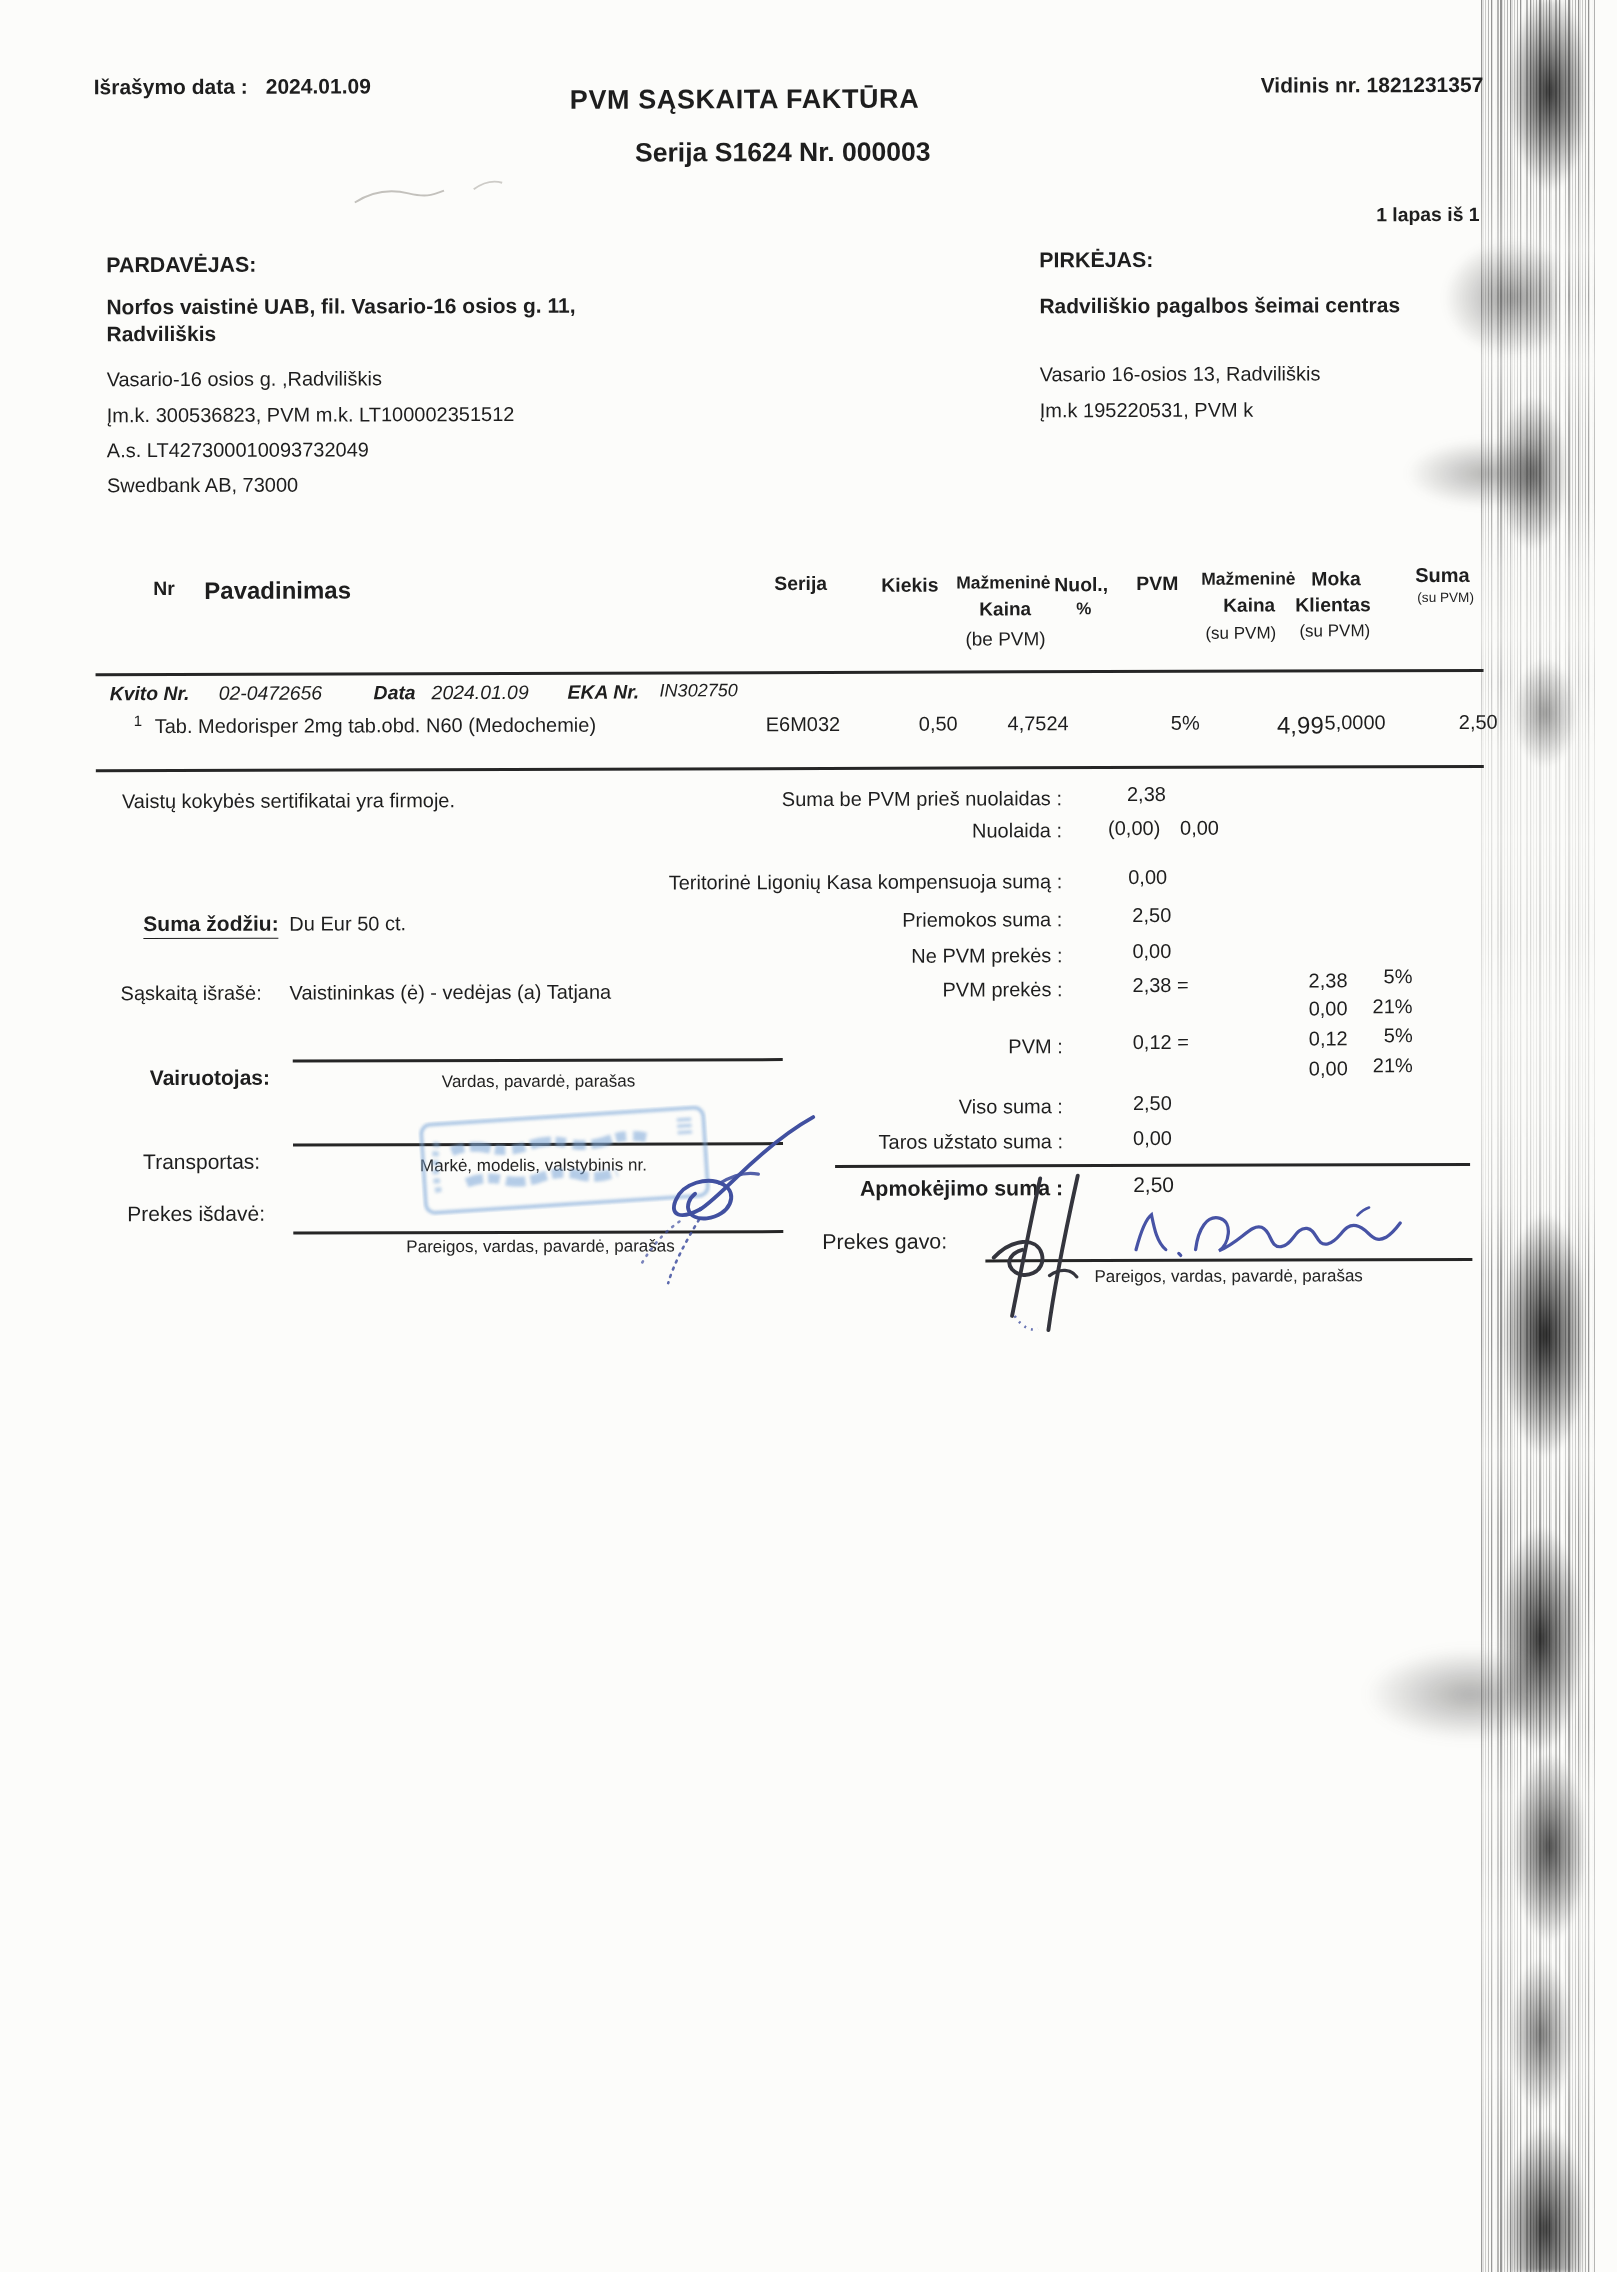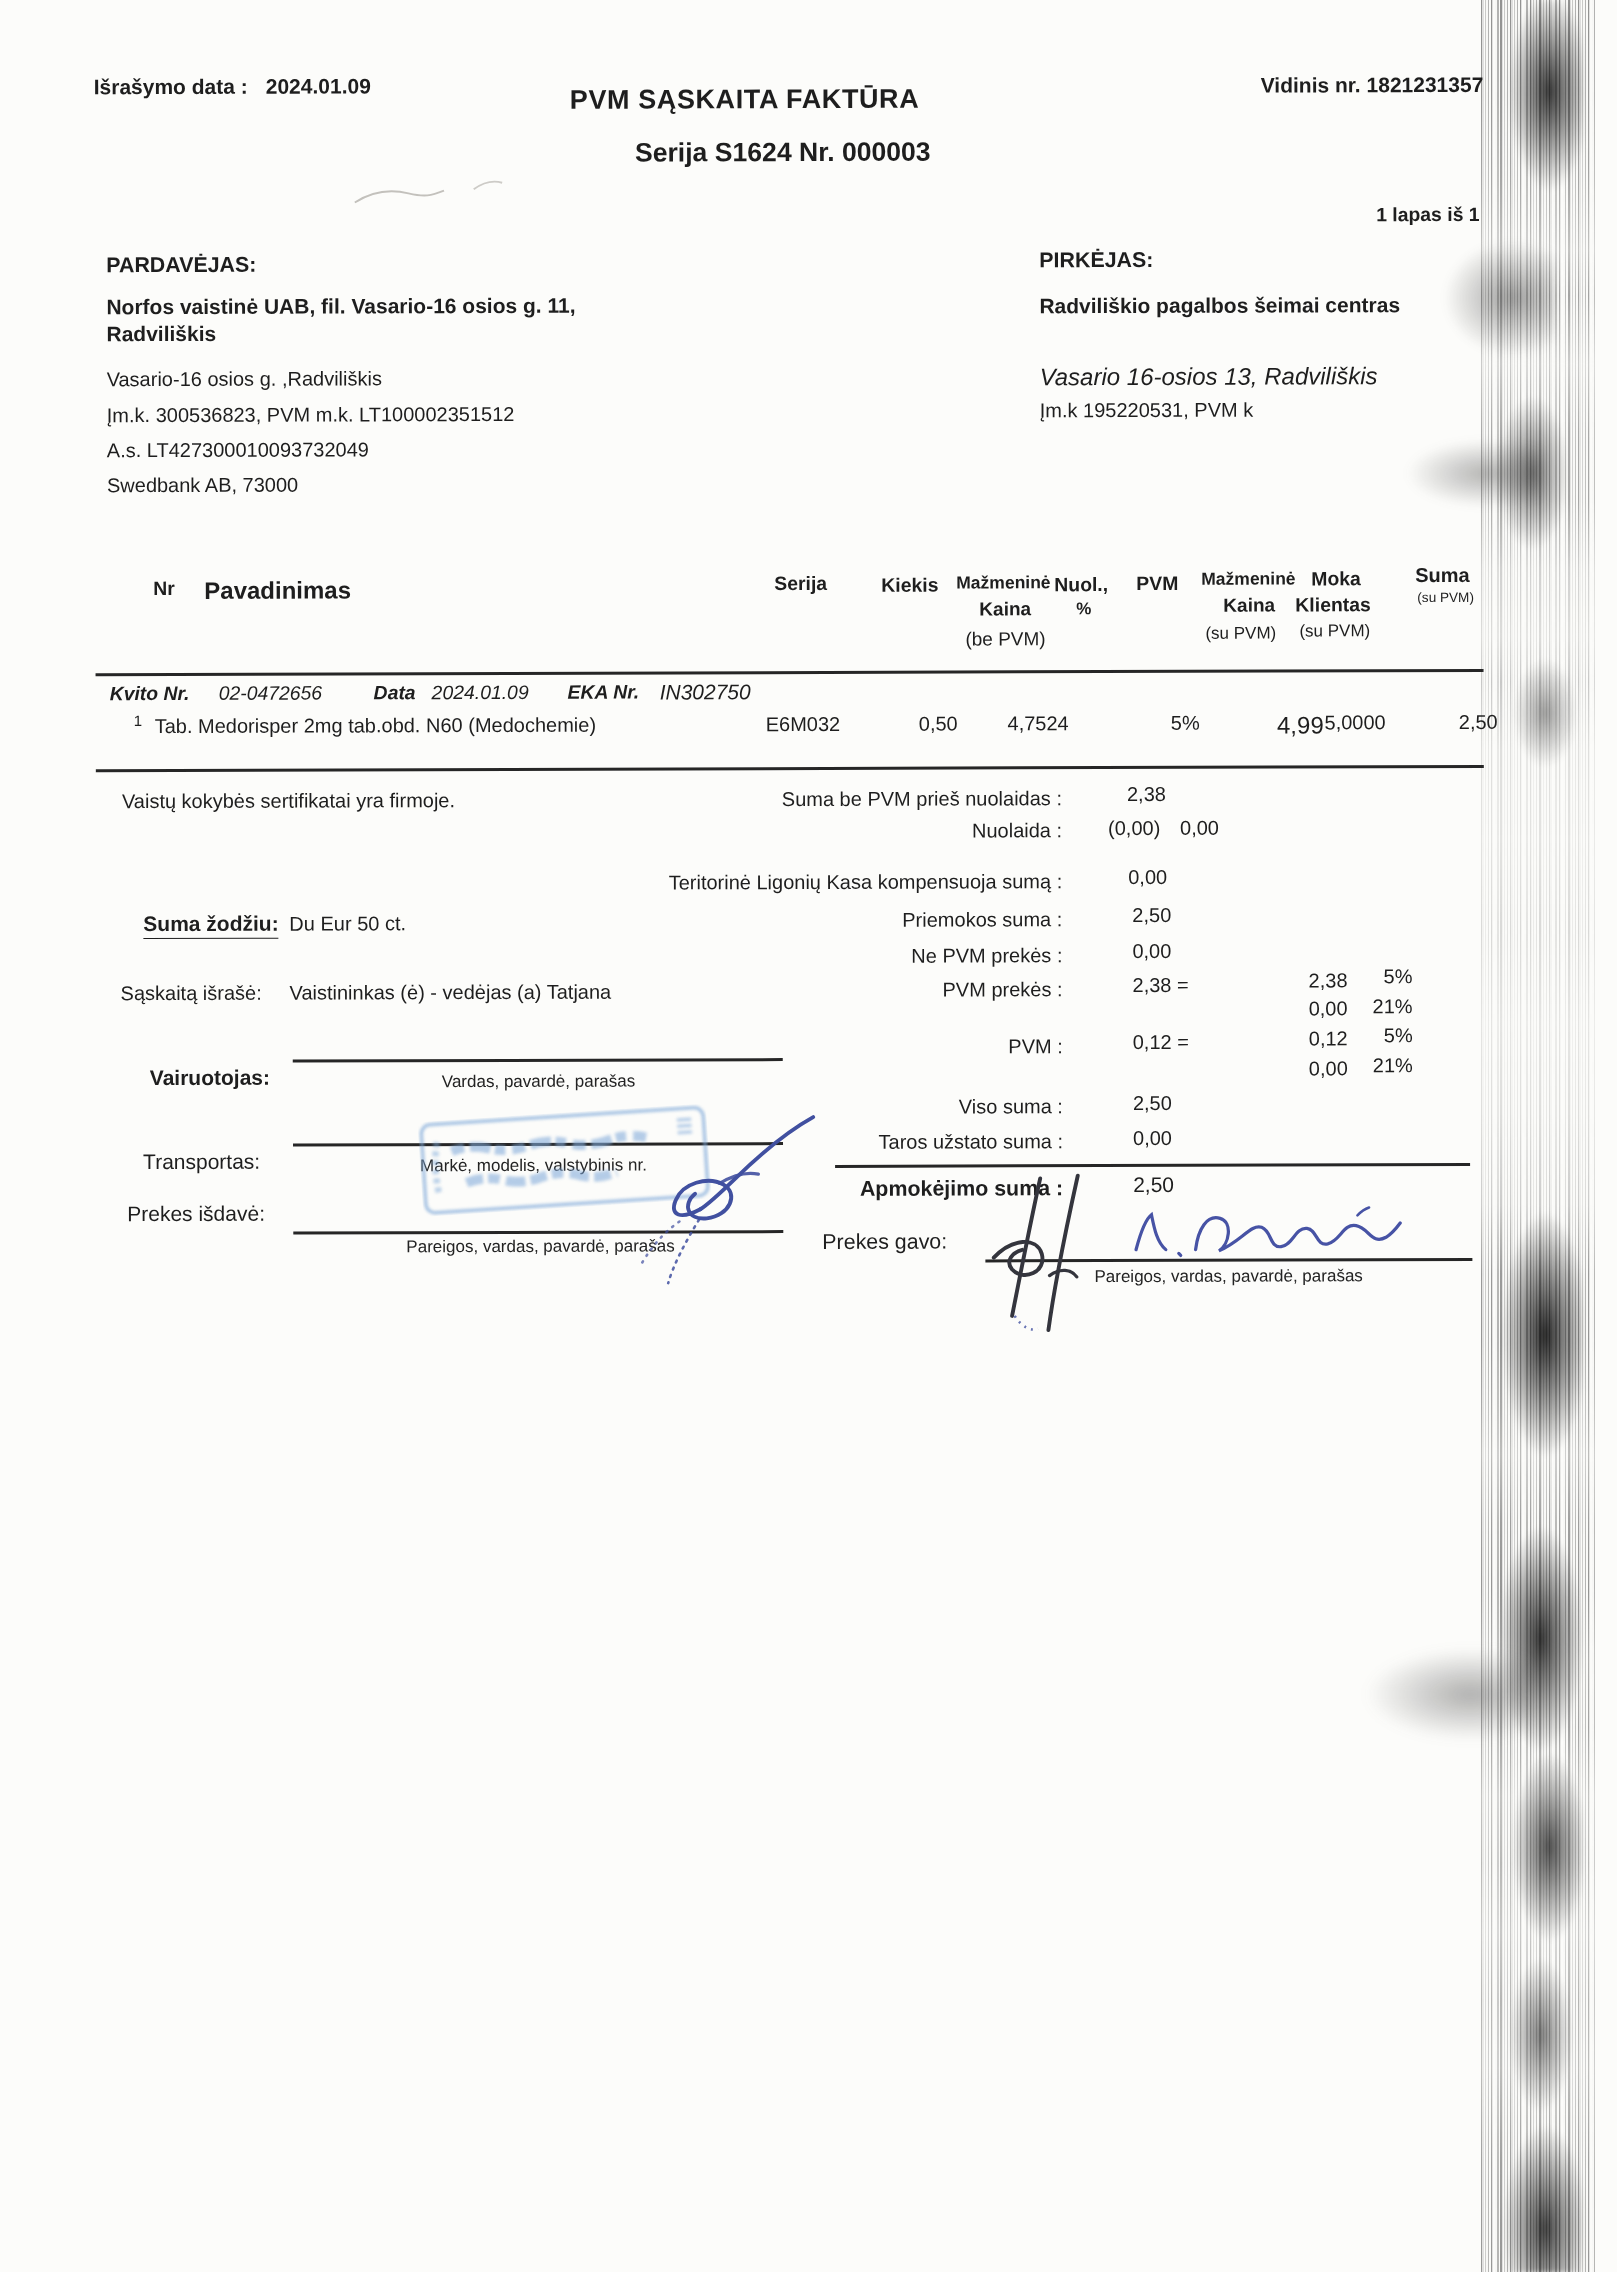--- a/index.html
+++ b/index.html
@@ -72,21 +72,21 @@
     <div class="t b" style="left:109px;top:251px;font-size:21.4px;">PARDAVĖJAS:</div>
     <div class="t b" style="left:109px;top:293px;font-size:21px;">Norfos vaistinė UAB, fil. Vasario-16 osios g. 11,</div>
     <div class="t b" style="left:109px;top:320px;font-size:21px;">Radviliškis</div>
     <div class="t" style="left:109px;top:366px;font-size:20px;">Vasario-16 osios g. ,Radviliškis</div>
     <div class="t" style="left:109px;top:402px;font-size:20px;">Įm.k. 300536823, PVM m.k. LT100002351512</div>
     <div class="t" style="left:109px;top:437px;font-size:20px;">A.s. LT427300010093732049</div>
     <div class="t" style="left:109px;top:472px;font-size:20px;">Swedbank AB,  73000</div>
 
     <div class="t b" style="left:1042px;top:249px;font-size:21.4px;">PIRKĖJAS:</div>
     <div class="t b" style="left:1042px;top:295px;font-size:21px;">Radviliškio pagalbos šeimai centras</div>
-    <div class="t" style="left:1042px;top:364px;font-size:24px;font-style:italic;">Vasario 16-osios 13, Radviliškis</div>
+    <div class="t" style="left:1042px;top:364px;font-size:20px;">Vasario 16-osios 13, Radviliškis</div>
     <div class="t" style="left:1042px;top:400px;font-size:20px;">Įm.k 195220531, PVM k</div>
 
     <div class="t b" style="left:111px;top:575px;font-size:19.4px;margin-left:44px;">Nr</div>
     <div class="t b" style="left:206px;top:575px;font-size:24px;">Pavadinimas</div>
     <div class="t b" style="left:776px;top:572px;font-size:19.4px;">Serija</div>
     <div class="t b" style="left:883px;top:574px;font-size:19.4px;">Kiekis</div>
     <div class="t b" style="left:958px;top:573px;font-size:17.5px;">Mažmeninė</div>
     <div class="t b" style="left:981px;top:599px;font-size:19px;">Kaina</div>
     <div class="t" style="left:967px;top:629px;font-size:19px;">(be PVM)</div>
     <div class="t b" style="left:1056px;top:574px;font-size:19.4px;">Nuol.,</div>
@@ -101,21 +101,21 @@
     <div class="t b" style="left:1417px;top:566px;font-size:20px;">Suma</div>
     <div class="t" style="left:1419px;top:592px;font-size:13.6px;">(su PVM)</div>
 
     <div class="hline" style="left:97px;top:671px;width:1388px;height:2.6px;"></div>
 
     <div class="t b i" style="left:111px;top:680px;font-size:19.4px;">Kvito Nr.</div>
     <div class="t i" style="left:220px;top:680px;font-size:19.4px;">02-0472656</div>
     <div class="t b i" style="left:375px;top:680px;font-size:19.4px;">Data</div>
     <div class="t i" style="left:433px;top:680px;font-size:19.4px;">2024.01.09</div>
     <div class="t b i" style="left:569px;top:680px;font-size:19.4px;">EKA Nr.</div>
-    <div class="t i" style="left:661px;top:680px;font-size:21px;">IN302750</div>
+    <div class="t i" style="left:661px;top:680px;font-size:18px;">IN302750</div>
 
     <div class="t" style="left:135px;top:710px;font-size:15px;">1</div>
     <div class="t" style="left:156px;top:713px;font-size:20px;">Tab. Medorisper 2mg tab.obd. N60 (Medochemie)</div>
     <div class="t" style="left:767px;top:713px;font-size:20px;">E6M032</div>
     <div class="t r" style="left:862px;top:713px;width:97px;font-size:20px;">0,50</div>
     <div class="t r" style="left:959px;top:713px;width:111px;font-size:20px;">4,7524</div>
     <div class="t r" style="left:1128px;top:713px;width:73px;font-size:20px;">5%</div>
     <div class="t r" style="left:1241px;top:713px;width:84px;font-size:24px;">4,99</div>
     <div class="t r" style="left:1291px;top:713px;width:96px;font-size:20px;">5,0000</div>
     <div class="t r" style="left:1407px;top:713px;width:92px;font-size:20px;">2,50</div>

